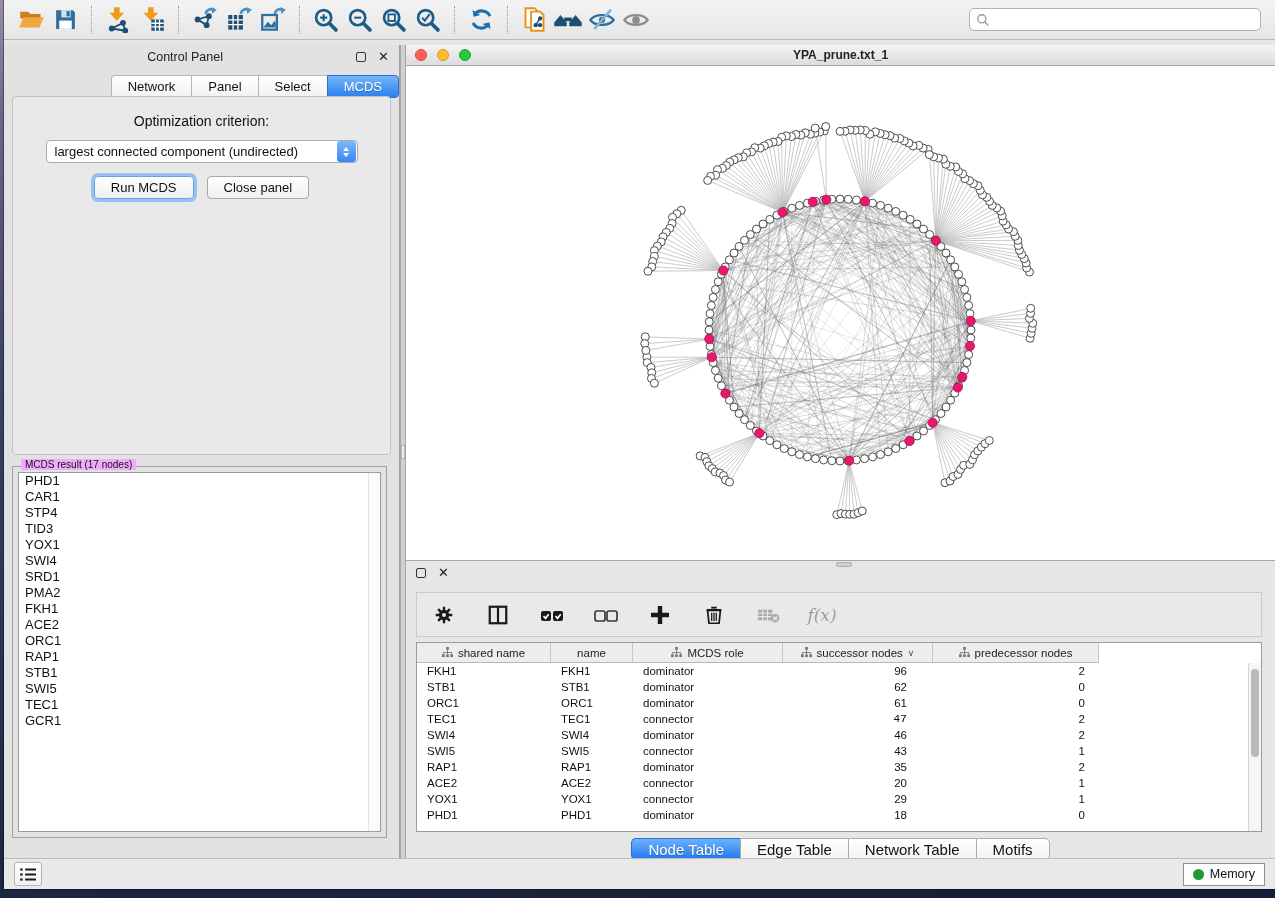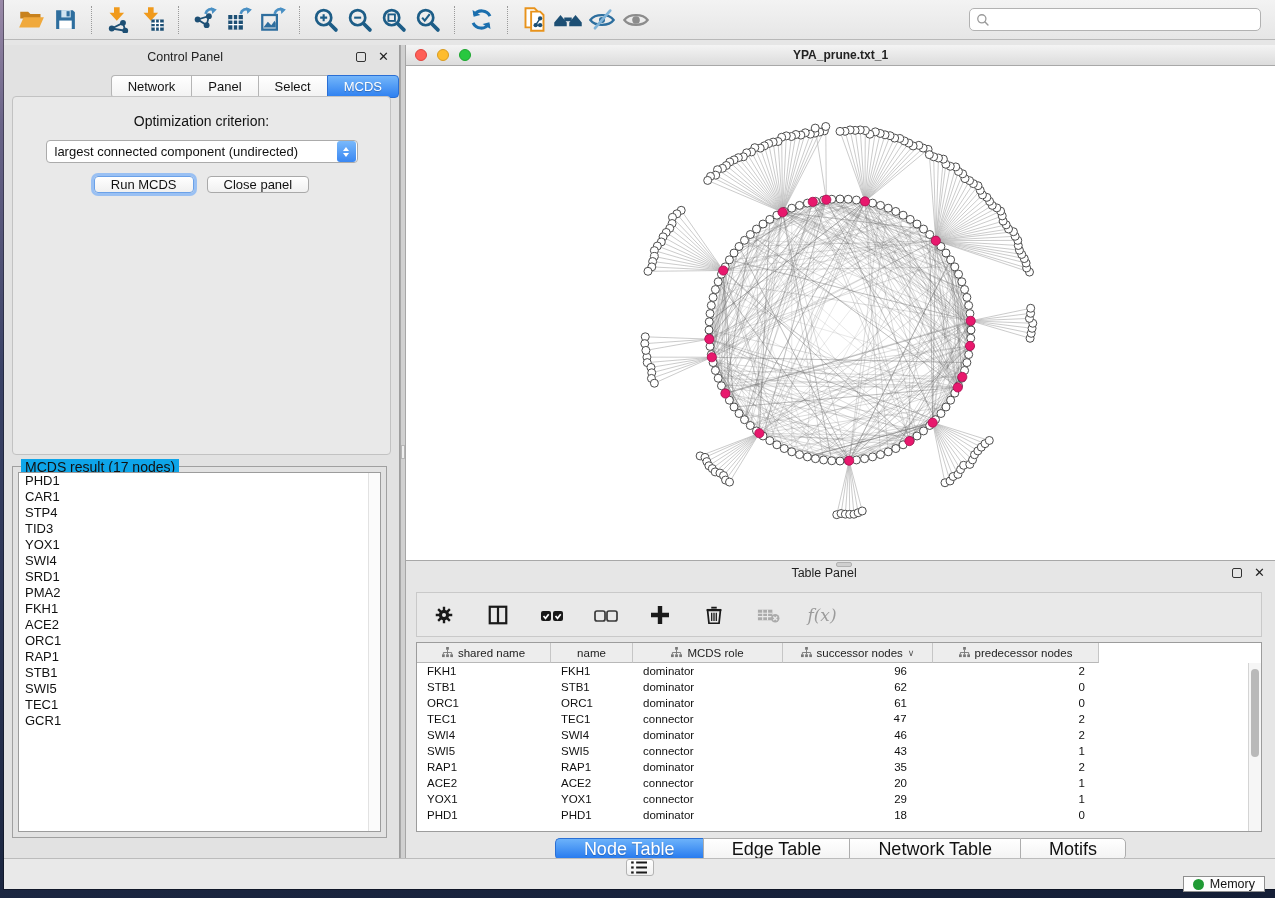--- a/index.html
+++ b/index.html
@@ -41,33 +41,33 @@
     border:1px solid #c2c2c2; border-radius:4px; }
   .opt-label { text-align:center; margin-top:16px; font-size:14px; }
   .select { width:312px; height:23px; margin:11px auto 0 auto; background:#fff; border:1px solid #ababab;
     border-radius:4px; display:flex; align-items:center; position:relative; }
   .select .sel-text { flex:1; padding-left:8px; font-size:13px; white-space:nowrap; overflow:hidden; }
   .sel-stepper { width:19px; height:21px; border-radius:3px; margin-right:1px;
     background:linear-gradient(#79b9fb,#3a87f2); display:flex; flex-direction:column; align-items:center; justify-content:center; gap:2px; }
   .sel-stepper .up { width:0;height:0;border-left:3.5px solid transparent;border-right:3.5px solid transparent;border-bottom:4px solid #fff; }
   .sel-stepper .down { width:0;height:0;border-left:3.5px solid transparent;border-right:3.5px solid transparent;border-top:4px solid #fff; }
   .btn-row { display:flex; justify-content:center; gap:13px; margin-top:13px; }
-  .aqua-btn { height:17px; padding:0 16px; background:linear-gradient(#ffffff,#f0f0f0); border:1px solid #a9a9a9;
+  .aqua-btn { height:23px; padding:0 16px; background:linear-gradient(#ffffff,#f0f0f0); border:1px solid #a9a9a9;
     border-radius:4px; font-size:13px; display:flex; align-items:center; }
   .aqua-btn.focus-ring { box-shadow:0 0 0 3px rgba(100,165,250,.6); border-color:#6ba1e8; }
 
   .groupbox { position:absolute; left:8px; right:12px; top:421px; height:372px; border:1px solid #a0a0a0; }
-  .groupbox .legend { position:absolute; top:-8px; left:8px; background:#0ea5e9; padding:0 4px; font-size:14px; }
+  .groupbox .legend { position:absolute; top:-8px; left:8px; background:#f0abfc; padding:0 4px; font-size:10px; }
   .listbox { position:absolute; inset:5px; background:#fff; border:1px solid #9c9c9c; overflow:hidden; }
   .listbox .scroll-track { position:absolute; right:0; top:0; bottom:0; width:12px; background:#fbfbfb; border-left:1px solid #e2e2e2; }
   .mcds-item { font-size:13px; line-height:16px; padding-left:6px; }
 
   
   .status-bar { position:absolute; left:0; bottom:0; width:100%; height:31px; background:#e9e9e9;
-    border-top:1px solid #bcbcbc; display:flex; align-items:center; padding:0 10px;flex-direction:column; }
+    border-top:1px solid #bcbcbc; display:flex; align-items:center; padding:0 10px; }
   .list-btn { width:28px; height:24px; background:linear-gradient(#fff,#f0f0f0); border:1px solid #b3b3b3;
     border-radius:3px; display:flex; align-items:center; justify-content:center; }
   .memory-btn { margin-left:auto; height:23px; padding:0 9px; background:#fdfdfd; border:1px solid #8f8f8f;
     display:flex; align-items:center; gap:6px; font-size:12.5px; }
   .memory-dot { width:11px; height:11px; border-radius:50%; background:#1f9a34; }
 
   
   .network-panel { position:absolute; left:402px; top:45px; width:869px; height:515px; background:#fff; }
   .net-titlebar { height:21px; background:linear-gradient(#f4f4f4,#dcdcdc); border-bottom:1px solid #a8a8a8;
     position:relative; display:flex; align-items:center; }
@@ -94,22 +94,22 @@
     display:flex; align-items:center; justify-content:center; gap:5px; font-size:11.5px; color:#222; }
   .sort-chevron { font-size:9px; color:#555; }
   .tr { display:flex; height:16px; }
   .td { font-size:11.5px; line-height:16px; white-space:nowrap; overflow:hidden; }
   .td.left { text-align:left; padding-left:10px; }
   .td.right { text-align:right; }
   .tbl-scroll { position:absolute; right:0; top:20px; bottom:0; width:13px; background:#f6f6f6; border-left:1px solid #d4d4d4; }
   .tbl-thumb { position:absolute; left:2px; width:8px; top:6px; height:88px; background:#b9b9b9; border-radius:4px; }
 
   .tp-tabs { position:absolute; left:0; right:0; top:277px; display:flex; justify-content:center; }
-  .tp-tab { height:22px; padding:0 28px; background:linear-gradient(#ffffff,#f3f3f3); border:1px solid #adadad; border-right:none;
-    font-size:18px; display:flex; align-items:center; }
+  .tp-tab { height:22px; padding:0 16px; background:linear-gradient(#ffffff,#f3f3f3); border:1px solid #adadad; border-right:none;
+    font-size:15px; display:flex; align-items:center; }
   .tp-tab:first-child { border-radius:5px 0 0 5px; }
   .tp-tab:last-child { border-right:1px solid #adadad; border-radius:0 5px 5px 0; }
   .tp-tab.active { background:linear-gradient(#6cb2fa,#2579ef); color:#fff; border-color:#2a6fd4; text-shadow:0 1px 1px rgba(0,0,0,.25); }
 
   svg { display:block; }
 </style>
 </head>
 <body>
 
 <div class="app">
@@ -1155,21 +1155,20 @@
         <circle cx="353.34834673233877" cy="367.22940872248057" r="4.6" fill="#e8186d" stroke="#a90f52" stroke-width="0.8"></circle>
         <circle cx="319.42481836473917" cy="327.5100602522702" r="4.6" fill="#e8186d" stroke="#a90f52" stroke-width="0.8"></circle>
         <circle cx="305.86266430387144" cy="291.2364314971265" r="4.6" fill="#e8186d" stroke="#a90f52" stroke-width="0.8"></circle>
         <circle cx="303.319109415963" cy="273.13809806048044" r="4.6" fill="#e8186d" stroke="#a90f52" stroke-width="0.8"></circle>
       </svg>
   </div>
 
   <div class="table-panel">
     <div class="tp-grip"></div>
     <div class="panel-header">
-      <span class="ph-title">Table Panel</span>
       <span class="ph-float"></span>
       <span class="ph-close">✕</span>
     </div>
 
     <div class="tp-toolbar">
       <div class="tp-tool">
         <svg width="22" height="22" viewBox="0 0 24 24">
           <g stroke="#1a1a1a" stroke-width="2.6">
               <path d="M12 3v18M3 12h18M5.6 5.6l12.8 12.8M18.4 5.6L5.6 18.4"></path>
             </g>

